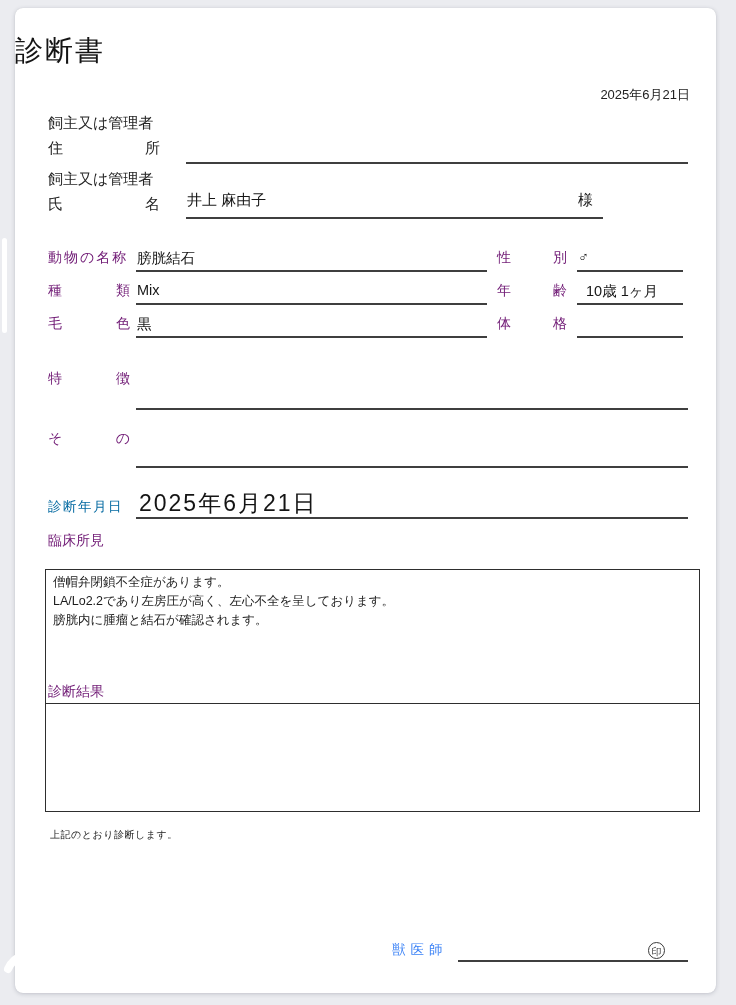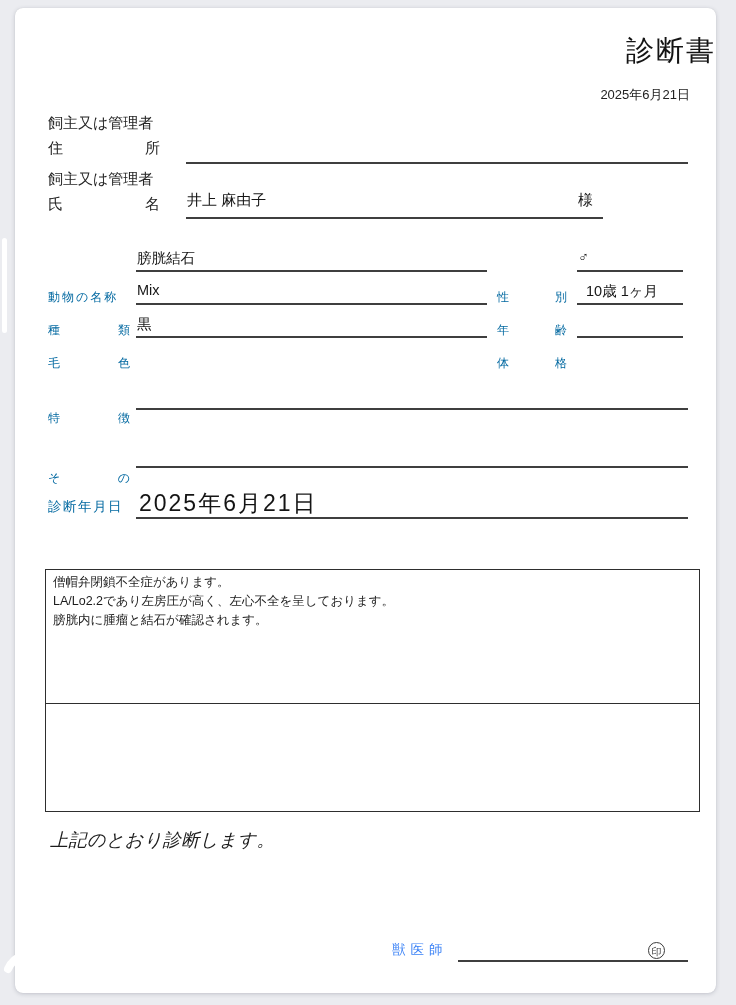--- a/index.html
+++ b/index.html
@@ -9,26 +9,26 @@
     font-family:"Liberation Sans","DejaVu Sans",sans-serif;
     color:#1f1f1f;
   }
   .page{
     position:absolute;left:15px;top:8px;width:701px;height:985px;
     background:#ffffff;border-radius:8px;
     box-shadow:0 1px 4px rgba(55,60,80,.22), 0 0 1px rgba(0,0,0,.12);
   }
   .abs{position:absolute;white-space:nowrap;}
   .title{
-    left:0;top:24px;width:100%;text-align:right;
+    left:0;top:24px;width:100%;text-align:left;
     font-size:28px;letter-spacing:2px;color:#141414;
   }
   .date-top{top:78px;right:26px;font-size:13px;color:#222;}
   .lbl{font-size:15px;color:#242424;}
-  .lbl-s{font-size:12px;color:#0369a1;margin-top:40px;}
+  .lbl-s{font-size:14px;color:#701a75;}
   .jlabel{display:flex;justify-content:space-between;}
   .val{font-size:14.5px;color:#161616;}
   .ul{position:absolute;height:2px;background:#3f3f3f;}
   .box{
     position:absolute;left:30px;width:655px;
     border:1.5px solid #2e2e2e;background:#fff;box-sizing:border-box;
   }
   .boxtext{padding:3px 7px;}
   .boxline{font-size:12.5px;line-height:19px;color:#1c1c1c;white-space:nowrap;}
   .seal{
@@ -126,21 +126,21 @@
       <div class="boxline">膀胱内に腫瘤と結石が確認されます。</div>
     </div>
   </div>
 
   <div class="abs lbl-s" style="left:33px;top:675px;">診断結果</div>
   <div class="box" style="top:695px;height:109px;">
     <div class="boxtext">
     </div>
   </div>
 
-  <div class="abs" style="left:35px;top:820px;font-size:18px;letter-spacing:0.5px;color:#1c1c1c;font-style:italic;">上記のとおり診断します。</div>
+  <div class="abs" style="left:35px;top:820px;font-size:10px;letter-spacing:0.5px;color:#1c1c1c;">上記のとおり診断します。</div>
 
   <div class="abs" style="left:377px;top:933px;font-size:13.5px;letter-spacing:5px;color:#3b82f6;font-family:Liberation Mono, monospace;">獣医師</div>
   <div class="ul" style="left:443px;top:952px;width:230px;"></div>
   <div class="seal" style="left:633px;top:934px;">印</div>
 </div>
 
 <svg class="abs" style="left:0;top:855px;" width="70" height="150" viewBox="0 0 70 150">
   <path d="M30 12 C 21 40 19 70 24 96 C 26 104 27 108 25 112" fill="none" stroke="#ffffff" stroke-width="10" stroke-linecap="round"></path>
   <path d="M8 114 C 15 99 30 97 36 105 C 40 112 30 118 20 114" fill="none" stroke="#ffffff" stroke-width="8" stroke-linecap="round"></path>
 </svg>

